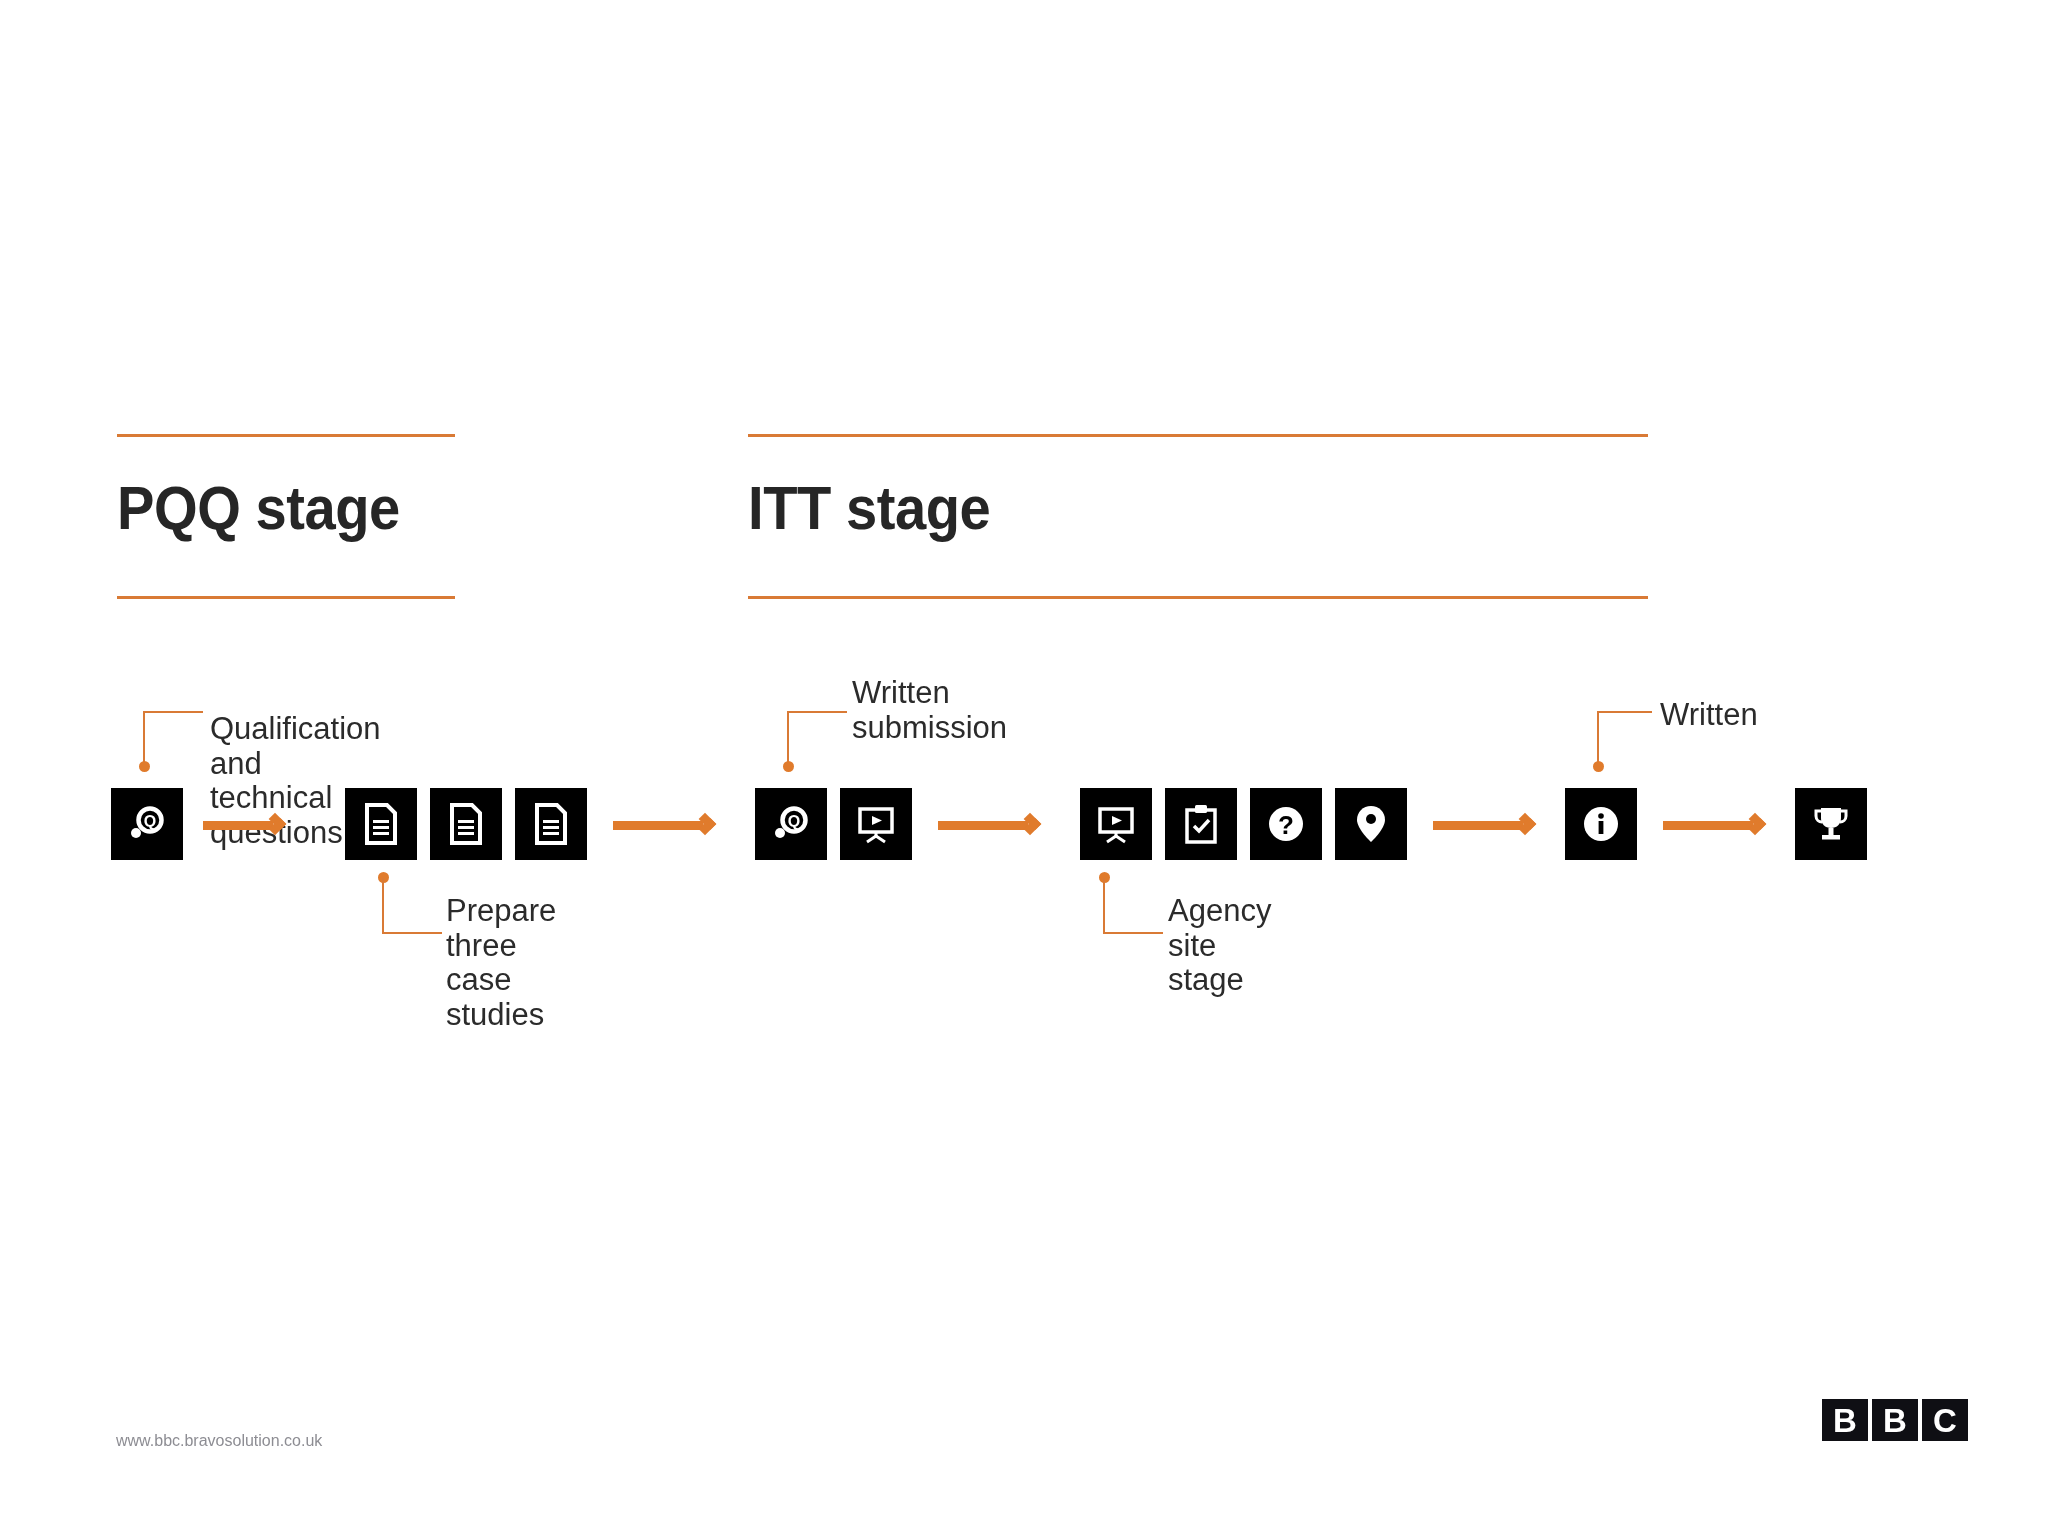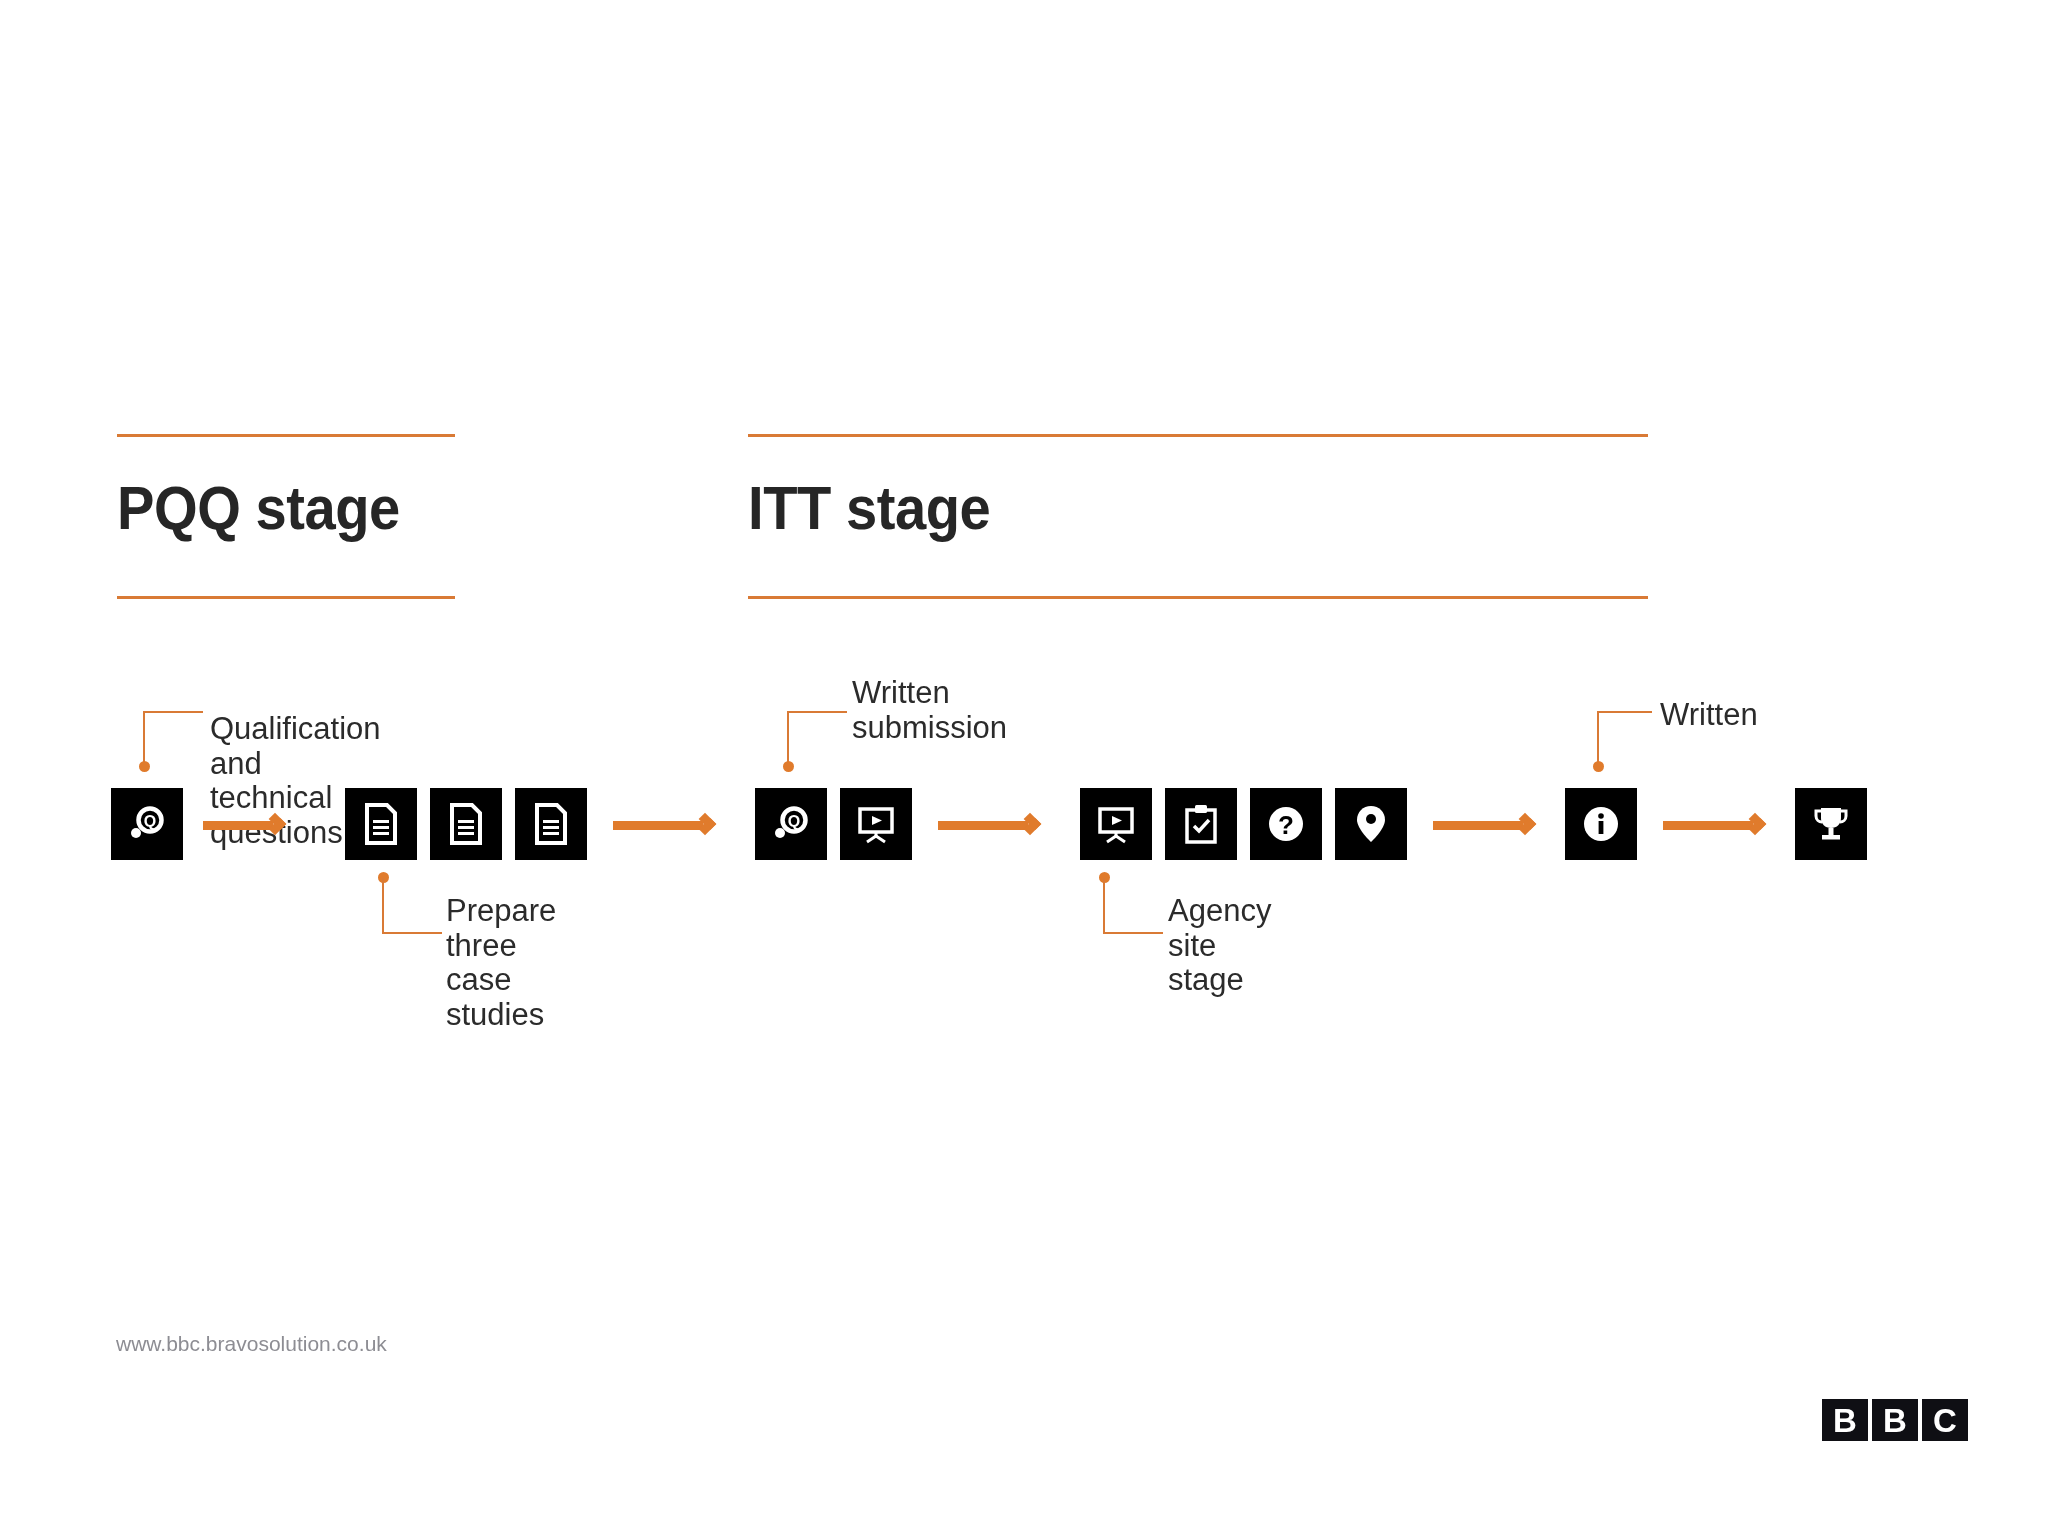--- a/index.html
+++ b/index.html
@@ -64,22 +64,22 @@
     color:#2b2b2b;
     white-space:pre-line;
     font-family:"Liberation Sans", sans-serif;
   }
   .lead-v{position:absolute;width:2px;background:#D97A35;}
   .lead-h{position:absolute;height:2px;background:#D97A35;}
   .lead-dot{position:absolute;width:11px;height:11px;border-radius:50%;background:#E07B2C;}
 
   
   #footer-url{
-    position:absolute;left:116px;top:1332px;
-    font-size:21px;color:#8d8d93;
+    position:absolute;left:116px;top:1432px;
+    font-size:16px;color:#8d8d93;
     font-family:"Liberation Sans", sans-serif;
     white-space:nowrap;
   }
   #bbc-logo{position:absolute;left:1822px;top:1399px;display:flex;gap:4px;}
   #bbc-logo .blk{
     width:46px;height:42px;background:#0f0f14;
     color:#ffffff;font-size:33px;font-weight:bold;
     display:flex;align-items:center;justify-content:center;
     font-family:"Liberation Sans", sans-serif;
     line-height:1;

